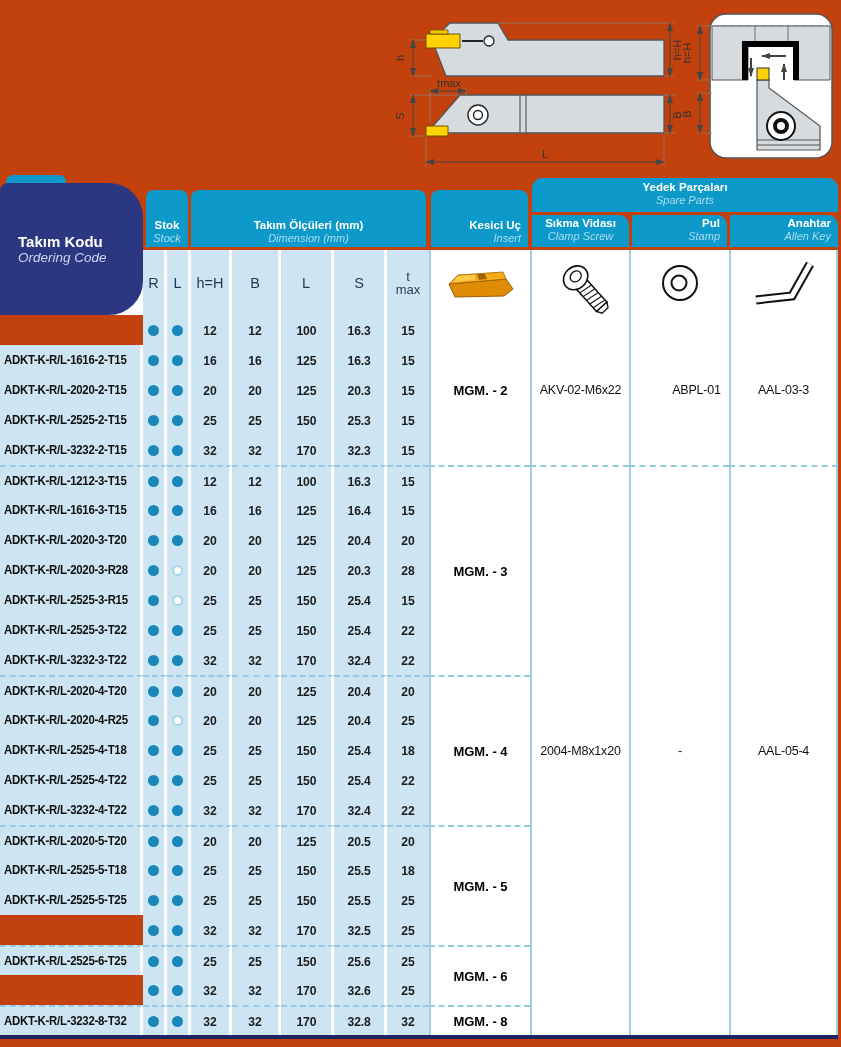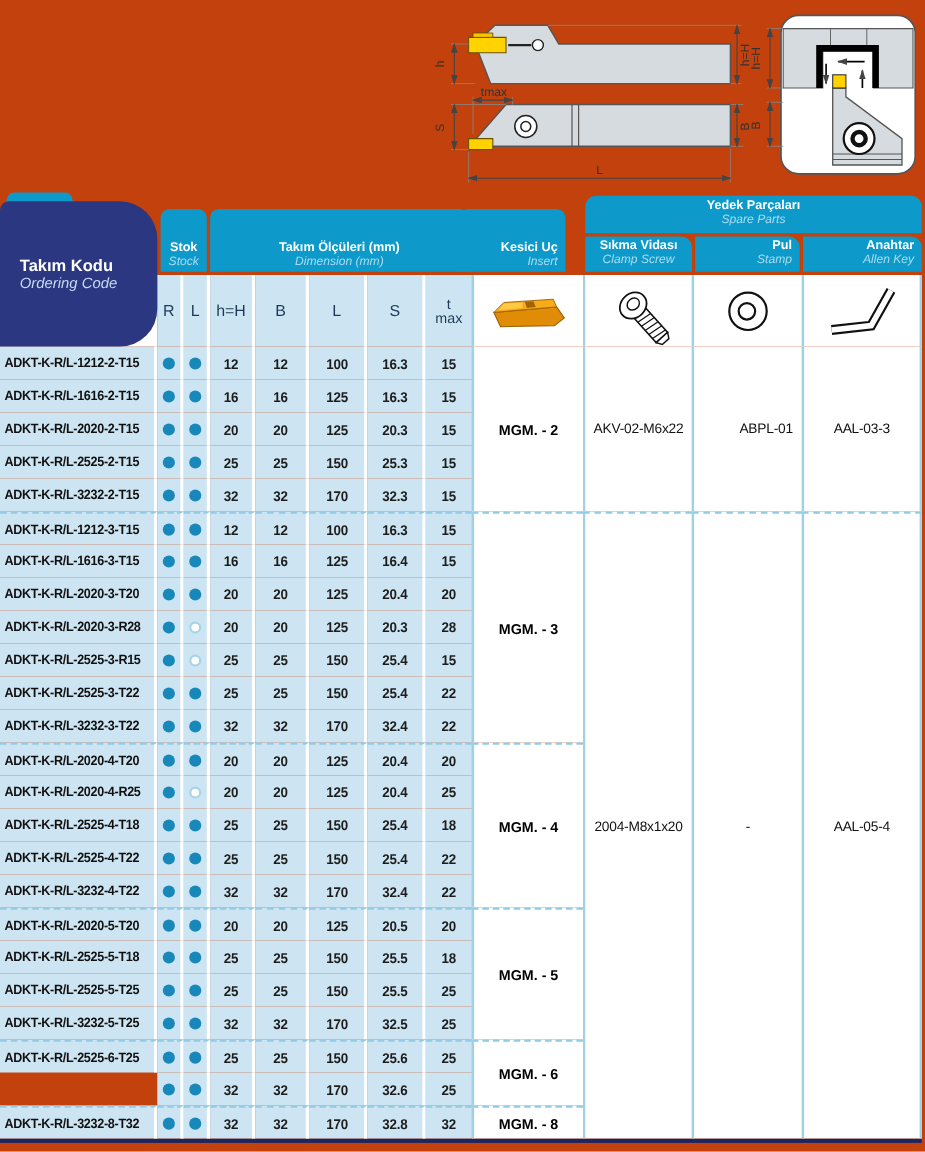--- a/index.html
+++ b/index.html
@@ -16,21 +16,21 @@
            padding-left:18px;box-sizing:border-box;}
   .codebox .tr{font-size:15px;font-weight:bold;color:#fff;}
   .codebox .en{font-size:13.5px;font-style:italic;color:#c9daf2;}
   .hblock{position:absolute;background:#0d9aca;color:#fff;border-radius:8px 8px 0 0;
           display:flex;flex-direction:column;justify-content:flex-end;padding-bottom:3px;box-sizing:border-box;}
   .hblock .tr{font-weight:bold;font-size:11.5px;line-height:13px;}
   .hblock .en{font-style:italic;font-size:11px;line-height:12px;color:#aadcf0;}
   .ta-c{text-align:center;} .ta-r{text-align:right;padding-right:7px;}
   .stok{left:146px;top:15px;width:42px;height:57px;}
   .olc{left:191px;top:15px;width:235px;height:57px;}
-  .kesici{left:417px;top:15px;width:97px;height:57px;}
+  .kesici{left:431px;top:15px;width:97px;height:57px;}
   .yedek{left:532px;top:3px;width:306px;height:34px;border-radius:10px 10px 0 0;justify-content:center;}
   .sub{top:40px;height:32px;border-radius:0 10px 0 0;justify-content:center;}
   .sikma{left:532px;width:97px;}
   .pul{left:632px;width:95px;}
   .anahtar{left:730px;width:108px;}
   
   .grid{display:grid;width:838px;
         grid-template-columns:143px 24px 24px 41px 49px 53px 53px 42px 101px 99px 100px 109px;
         grid-template-rows:65px repeat(24,30px);
         border-bottom:4px solid #1d2560;}
@@ -228,23 +228,20 @@
         <circle cx="29" cy="30" r="7.5" fill="#fff" stroke="#111" stroke-width="2"></circle>
       </svg>
     </div>
     <div class="icell gc12 col12r">
       <svg width="84" height="58" viewBox="0 0 84 58">
         <path d="M14,46 L50,42 L68,10" fill="none" stroke="#111" stroke-width="9" stroke-linejoin="miter"></path>
         <path d="M14,46 L50,42 L68,10" fill="none" stroke="#fff" stroke-width="5" stroke-linejoin="miter"></path>
       </svg>
     </div>
 
-  <div class="b code-cell" style="grid-area: 2 / 1;">
-        <span>ADKT-K-R/L-1212-2-T15</span>
-      </div>
       <div class="b" style="grid-area: 2 / 2;">
         <span class="dot"></span>
       </div>
       <div class="b" style="grid-area: 2 / 3;">
         <span class="dot"></span>
       </div>
       <div class="b num" style="grid-area: 2 / 4;">
         <span>12</span>
       </div>
       <div class="b num" style="grid-area: 2 / 5;">
@@ -716,23 +713,20 @@
         <span>25</span>
       </div>
       <div class="b num" style="grid-area: 21 / 6;">
         <span>150</span>
       </div>
       <div class="b num" style="grid-area: 21 / 7;">
         <span>25.5</span>
       </div>
       <div class="b num nr" style="grid-area: 21 / 8;">
         <span>25</span>
-      </div>
-      <div class="b code-cell" style="grid-area: 22 / 1;">
-        <span>ADKT-K-R/L-3232-5-T25</span>
       </div>
       <div class="b" style="grid-area: 22 / 2;">
         <span class="dot"></span>
       </div>
       <div class="b" style="grid-area: 22 / 3;">
         <span class="dot"></span>
       </div>
       <div class="b num" style="grid-area: 22 / 4;">
         <span>32</span>
       </div>

